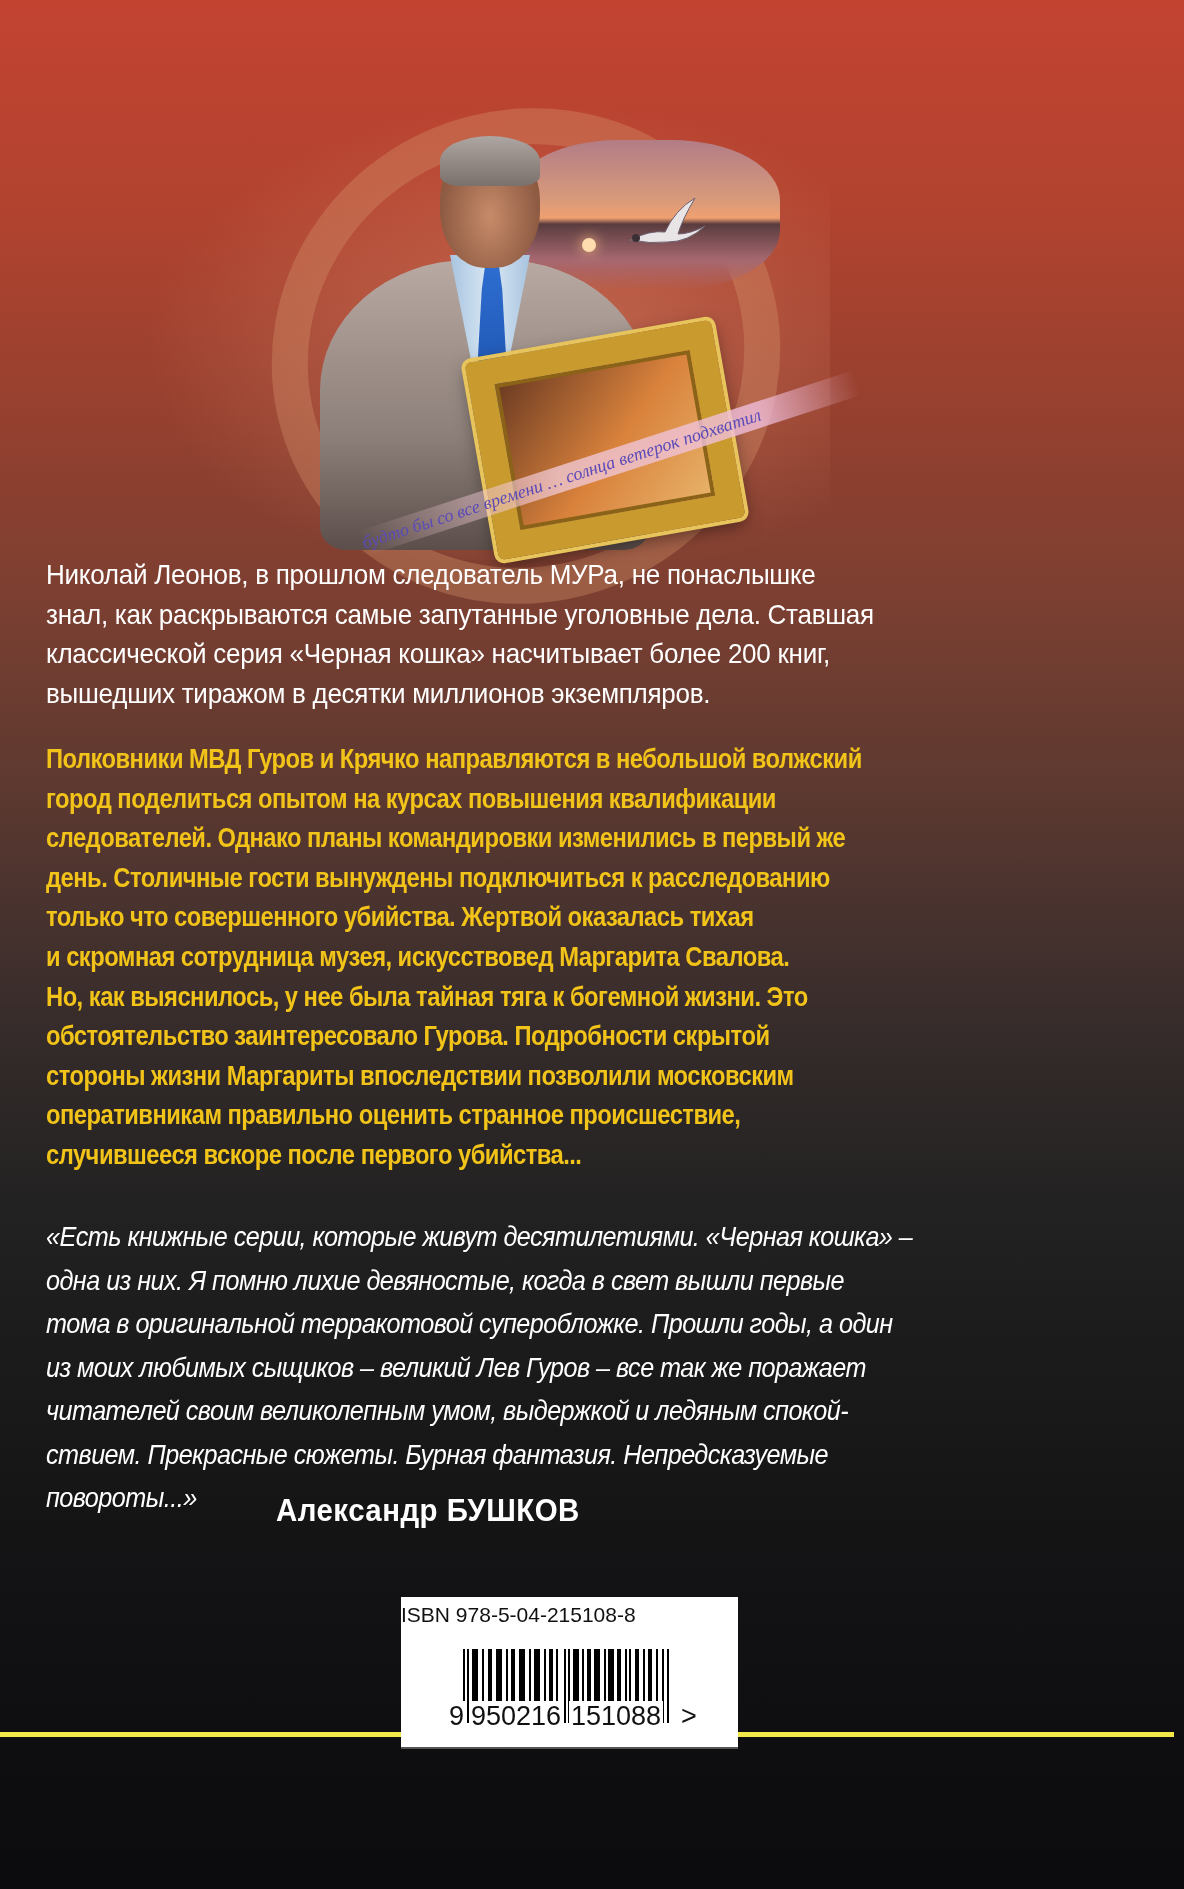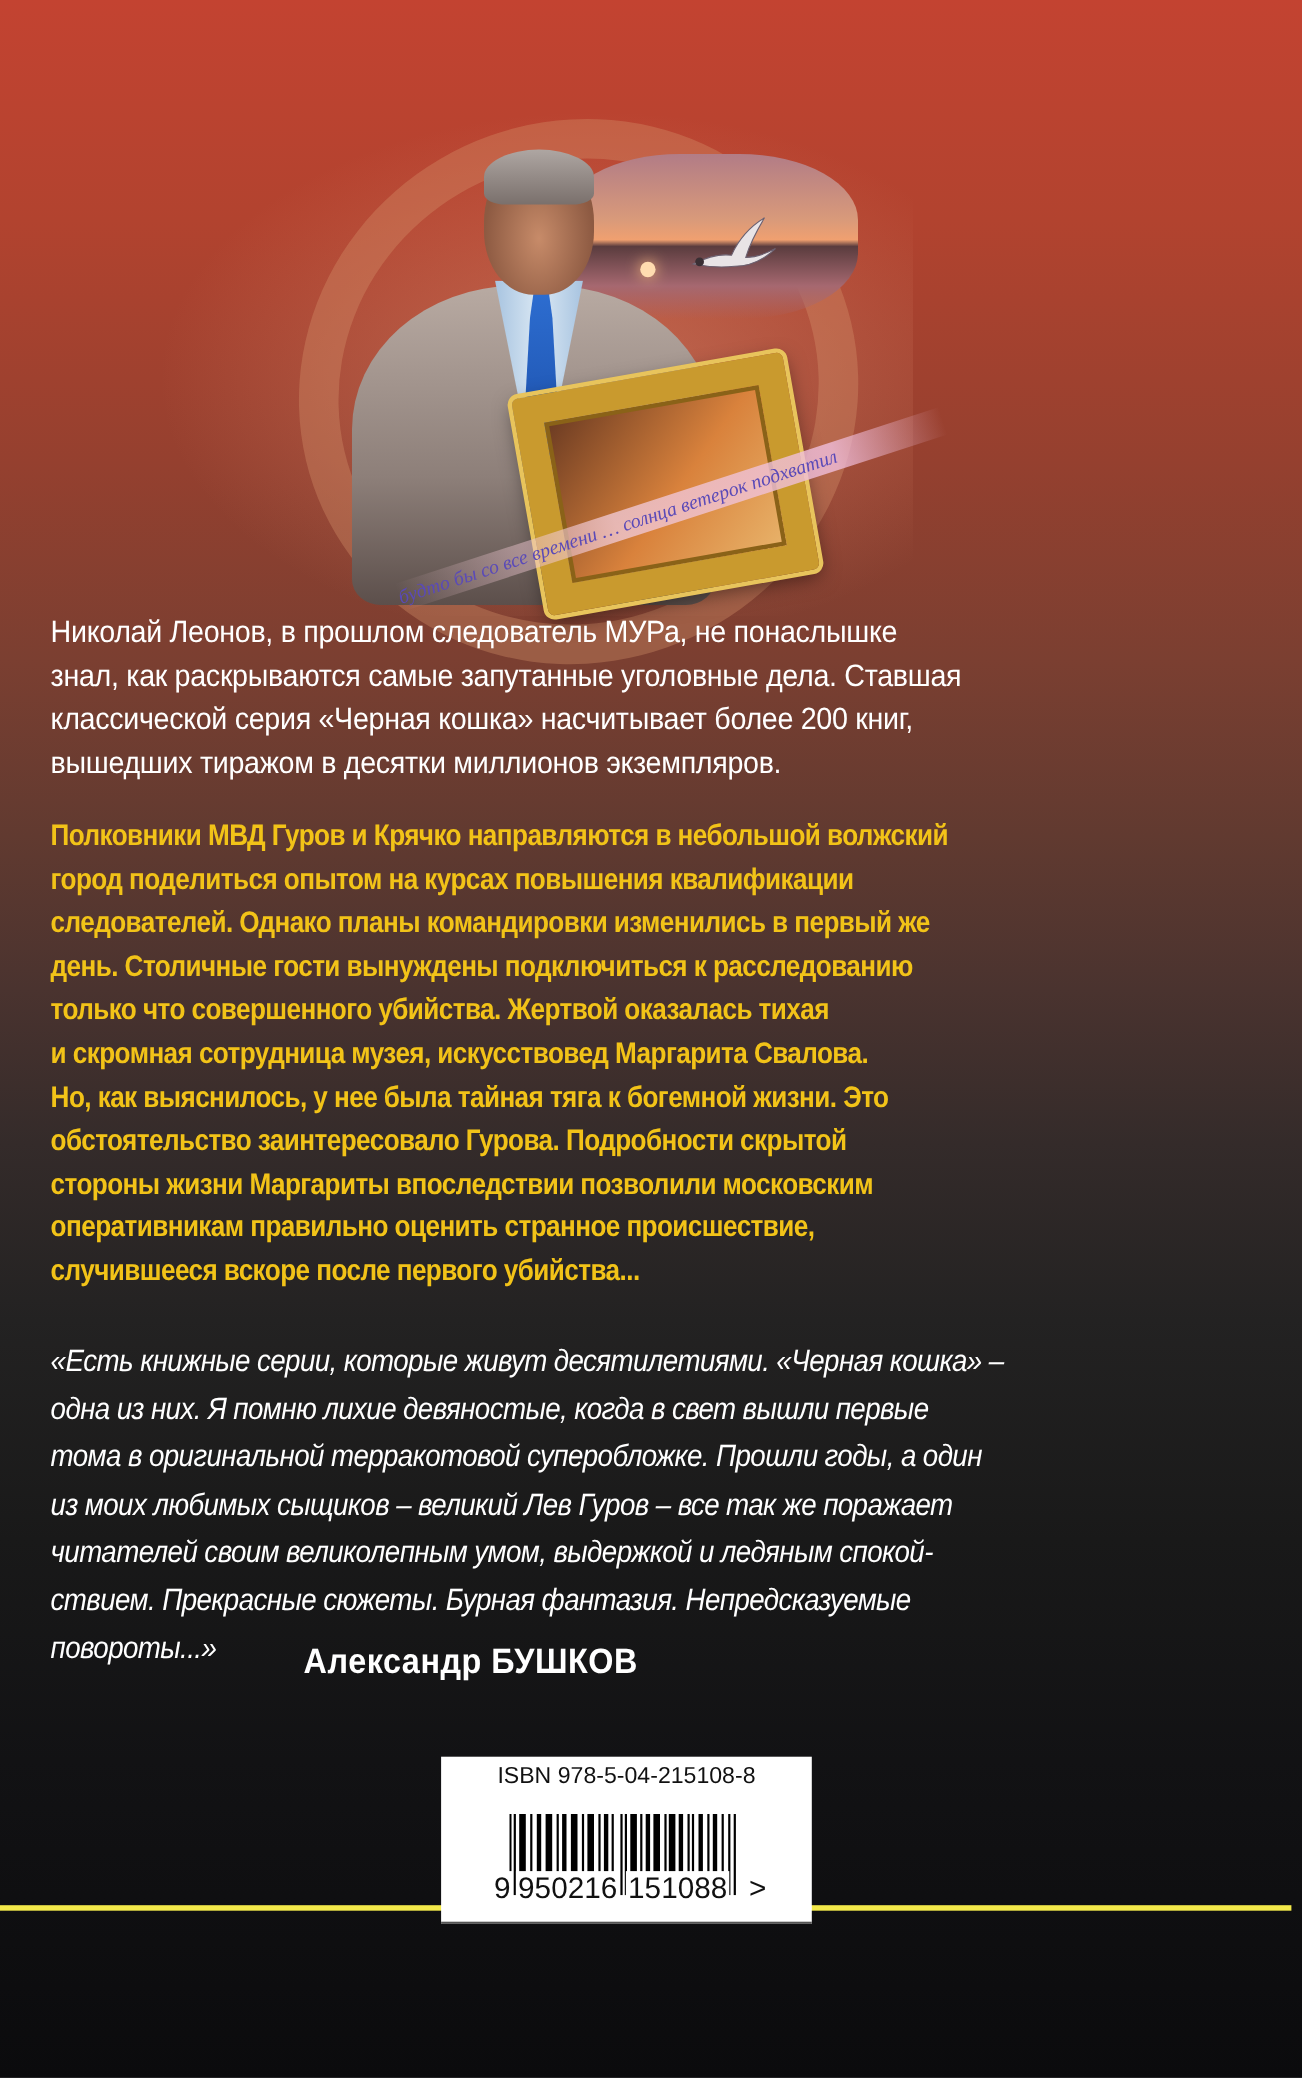--- a/index.html
+++ b/index.html
@@ -38,21 +38,21 @@
     background: linear-gradient(90deg, rgba(240,180,180,0), rgba(240,200,210,.8) 40%, rgba(240,190,220,.8) 80%, rgba(240,190,220,0));
     color:#5a4ab8; font-family:"Liberation Serif", serif; font-style:italic; font-size:18px; line-height:26px; white-space:nowrap; overflow:hidden; }
   .para { position:absolute; left:46px; margin:0; }
   .p1 { top:555px; width:1040px; color:#ffffff; font-size:28px; line-height:39.5px; font-family:"Liberation Sans", sans-serif; letter-spacing:-0.3px; transform:scaleX(.93); transform-origin:left; }
   .p2 { top:740px; width:1140px; color:#f2c318; font-size:27px; line-height:39.6px; font-weight:bold; letter-spacing:-0.6px; transform:scaleX(.88); transform-origin:left; }
   .p3 { top:1215px; width:1140px; color:#ffffff; font-size:28px; line-height:43.5px; font-style:italic; letter-spacing:-0.6px; transform:scaleX(.9); transform-origin:left; }
   .line { display:block; white-space:nowrap; }
   .author { position:absolute; left:276px; top:1492px; color:#ffffff; font-size:32px; font-weight:bold; letter-spacing:.5px; transform:scaleX(.92); transform-origin:left; }
   .yellow-rule { position:absolute; left:0; top:1732px; width:1174px; height:5px; background:#f2e84a; }
   .barcode-box { position:absolute; left:401px; top:1597px; width:337px; height:150px; background:#ffffff; border-bottom:2px solid #555; }
-  .isbn-text { position:absolute; left:0; top:6px; width:100%; text-align:center; font-size:21px; color:#111; font-family:"Liberation Sans", sans-serif; }
+  .isbn-text { position:absolute; left:0; top:6px; width:100%; font-size:21px; color:#111; font-family:"Liberation Sans", sans-serif; }
   .bars { position:absolute; left:62px; top:52px; width:210px; height:74px; }
   .digits { position:absolute; left:0; top:104px; width:100%; font-size:27px; color:#111; font-family:"Liberation Sans", sans-serif; }
   .digits span { position:absolute; background:#fff; padding:0 2px; }
 </style>
 </head>
 <body>
 
 <div class="illustration">
   <div class="glow"></div>
   <div class="swirl"></div>

